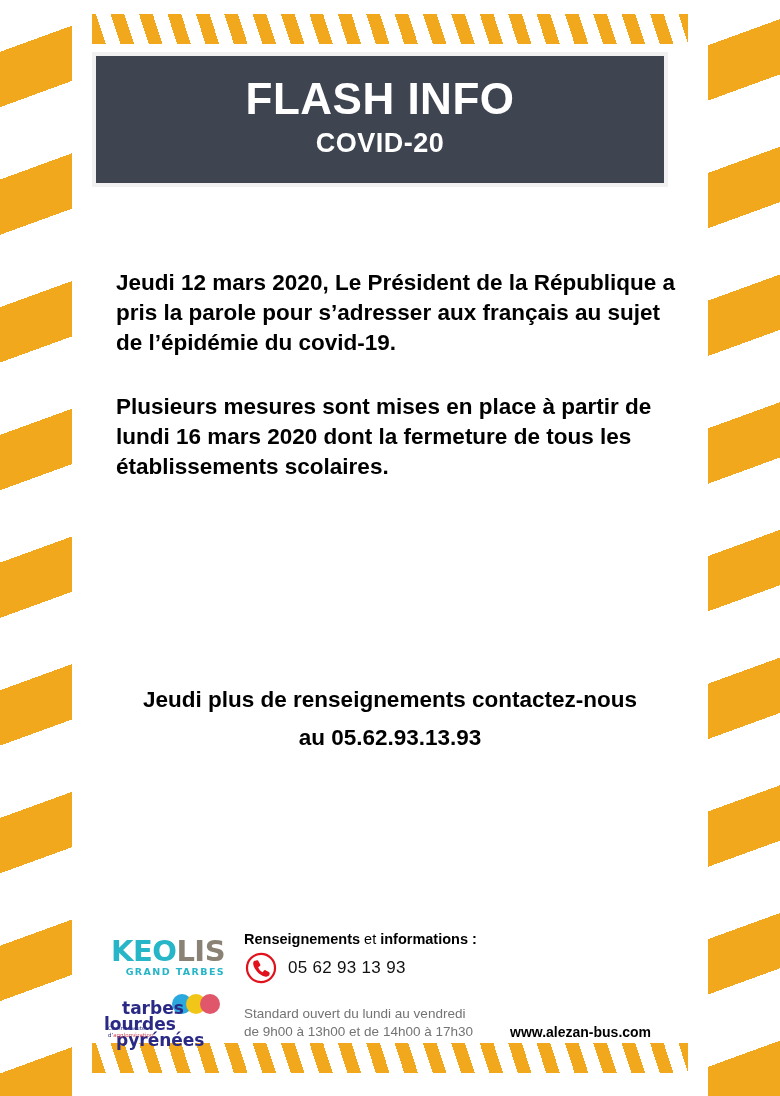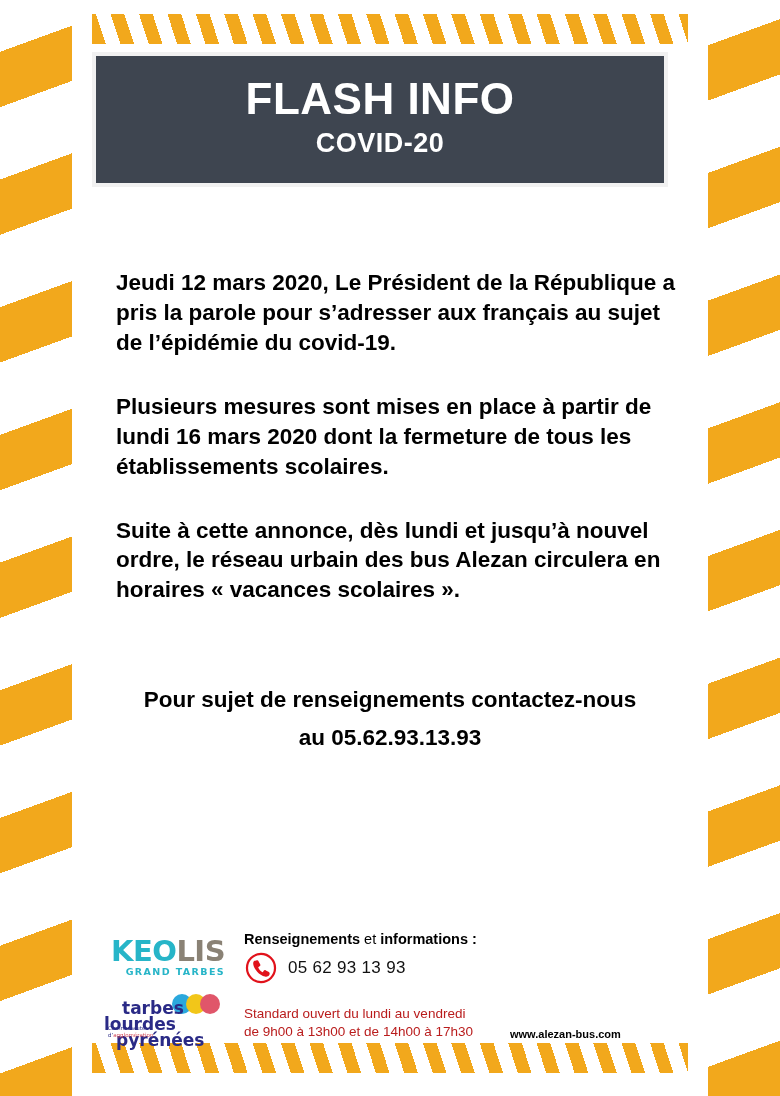--- a/index.html
+++ b/index.html
@@ -253,37 +253,37 @@
   .phone-icon { width: 34px; height: 34px; flex: 0 0 34px; }
   .phone-number {
     font-size: 17px;
     font-weight: normal;
     color: #111;
     letter-spacing: 0.3px;
   }
   .hours {
     margin-top: 20px;
     font-size: 13.5px;
-    color: #b91c1c;
+    color: #737373;
     line-height: 1.28;
   }
 
   
   .footer-web {
     width: 180px;
     padding-top: 40px;
   }
   .web-lead {
     font-size: 12.5px;
     color: #000;
     line-height: 1.3;
   }
   .web-url {
     margin-top: 22px;
-    font-size: 11px;
+    font-size: 14px;
     font-weight: bold;
     color: #000;
   }
 </style>
 </head>
 <body>
 
 <div class="poster">
 
   <div class="side-band left"></div>
@@ -296,25 +296,24 @@
     <div class="header-wrap">
       <div class="header-block">
         <div class="header-title">FLASH INFO</div>
         <div class="header-sub">COVID-20</div>
       </div>
     </div>
 
     <div class="body-wrap">
       <p class="para">Jeudi 12 mars 2020,  Le Président de la République a pris la parole pour s’adresser aux français au sujet de l’épidémie du covid-19.</p>
       <p class="para">Plusieurs mesures sont mises en place à partir de lundi 16 mars 2020 dont la fermeture de tous les établissements scolaires.</p>
-      <p class="para">Suite à cette annonce, dès lundi et jusqu’à nouvel ordre, le réseau urbain des bus Alezan circulera en horaires « vacances scolaires ».</p>
     </div>
 
     <div class="closing">
-      <div class="closing-line1">Pour sujet de renseignements contactez-nous</div>
+      <div class="closing-line1">Jeudi plus de renseignements contactez-nous</div>
       <div class="closing-line2">au 05.62.93.13.93</div>
     </div>
 
     <div class="strip-band bottom" style="left:2px; width:596px; top:1043px;"></div>
 
     <div class="footer">
 
       <div class="footer-logos">
 
         <div class="keolis">

